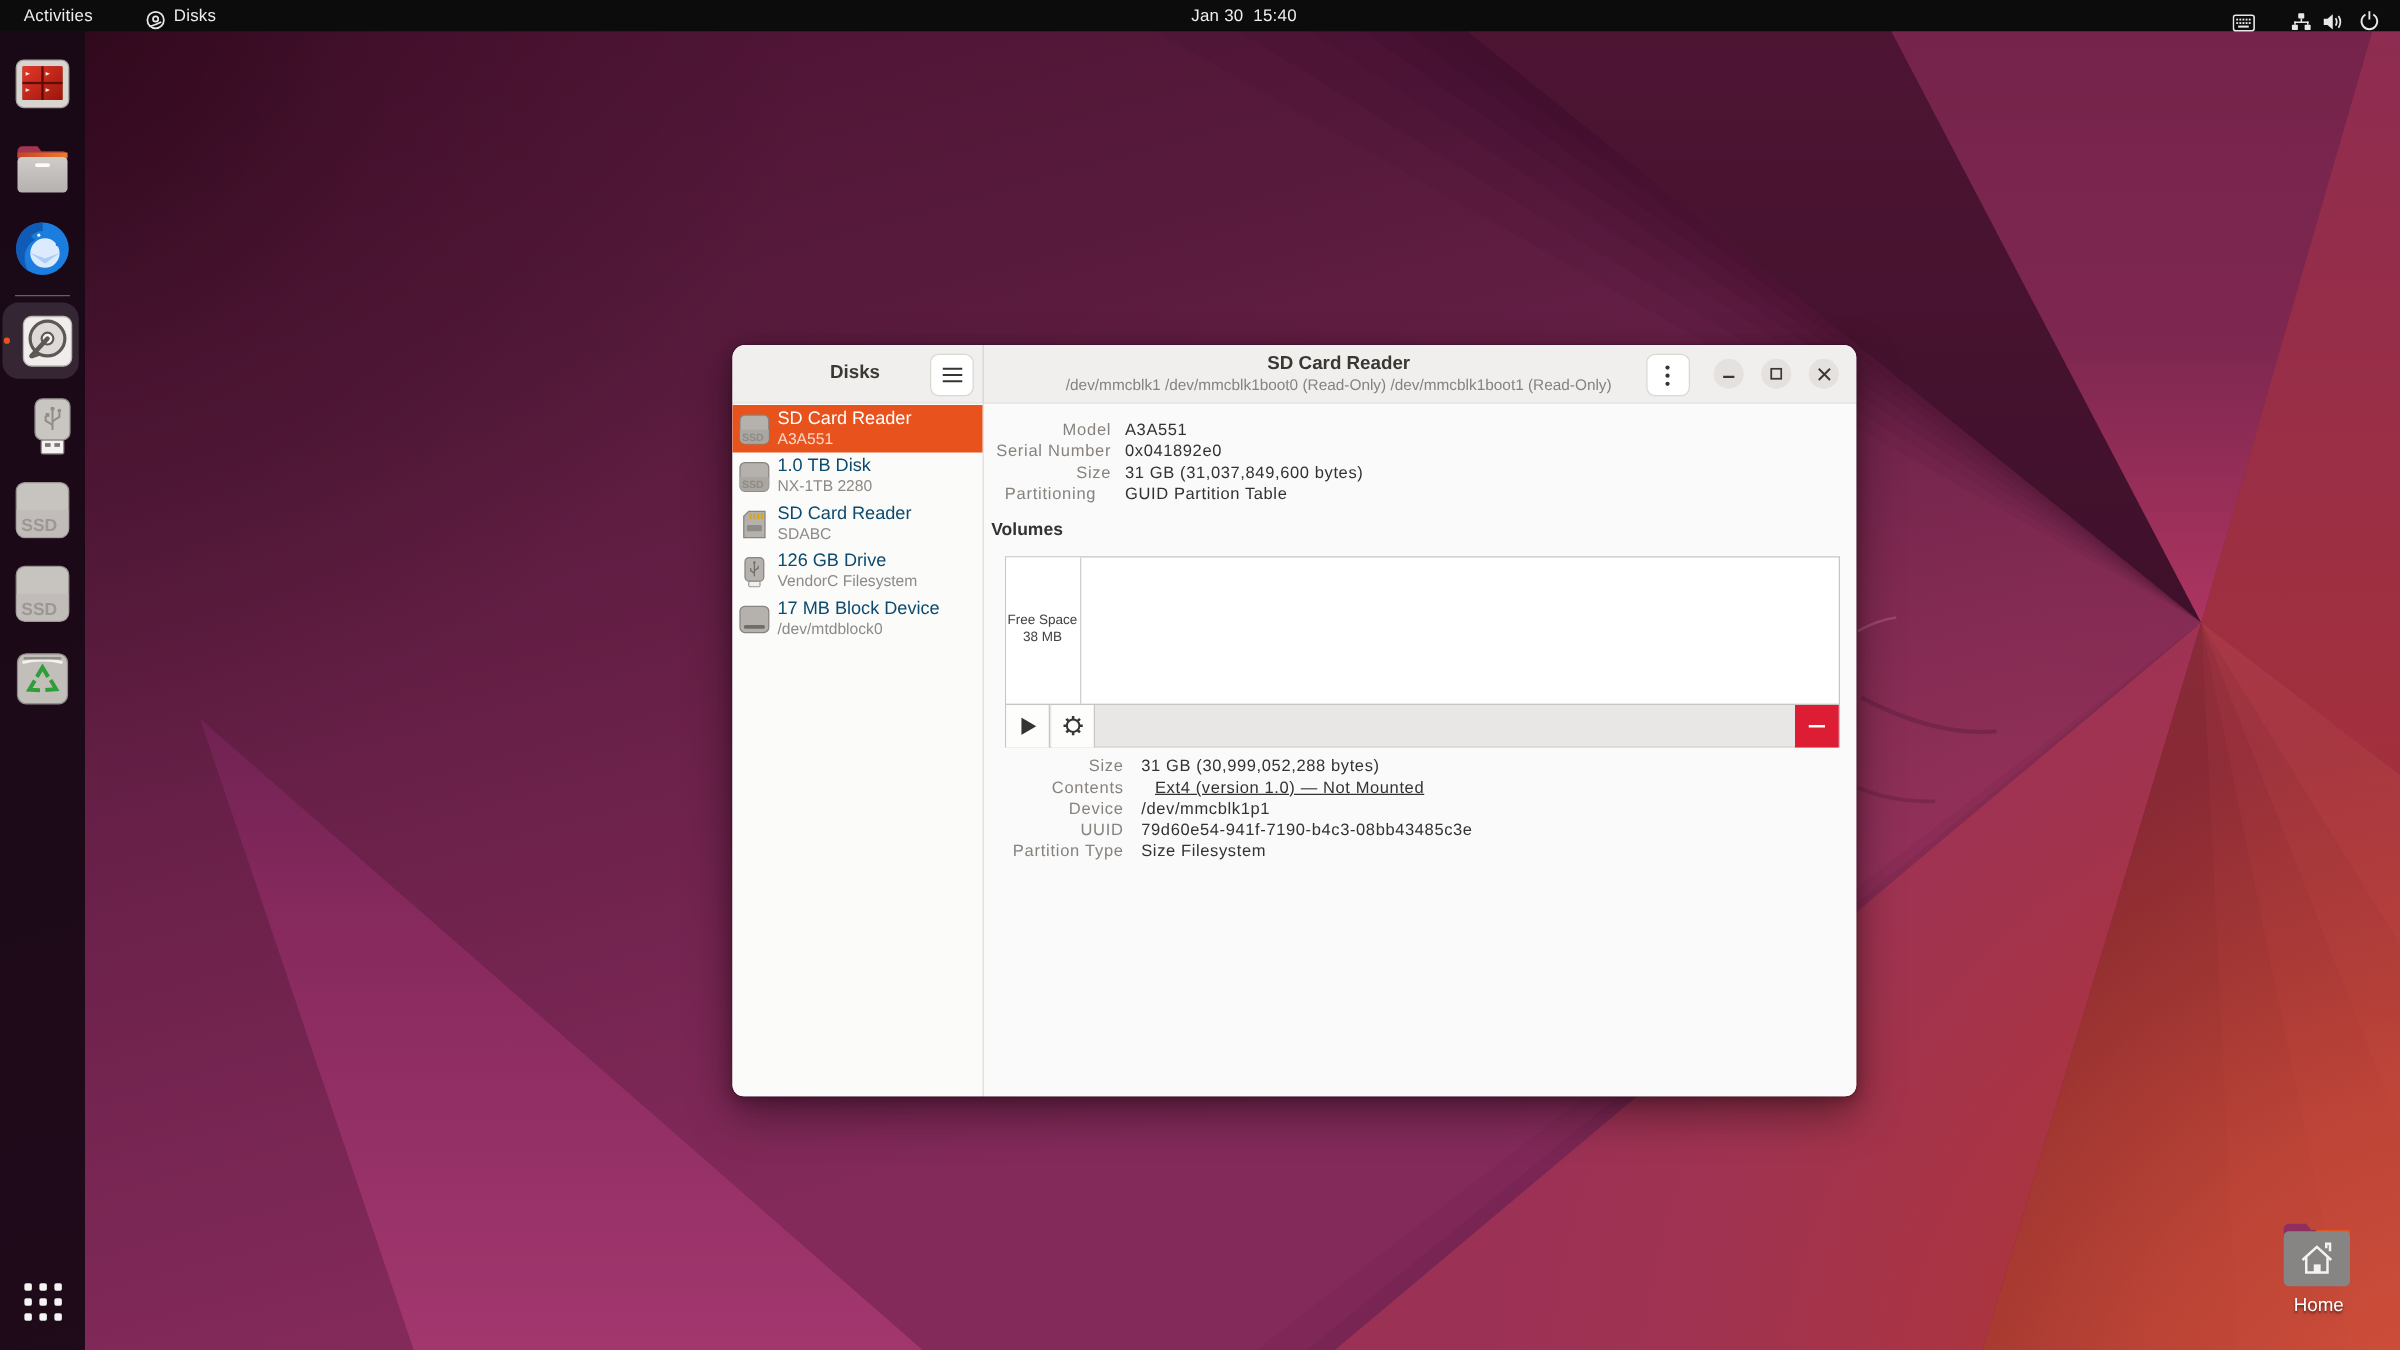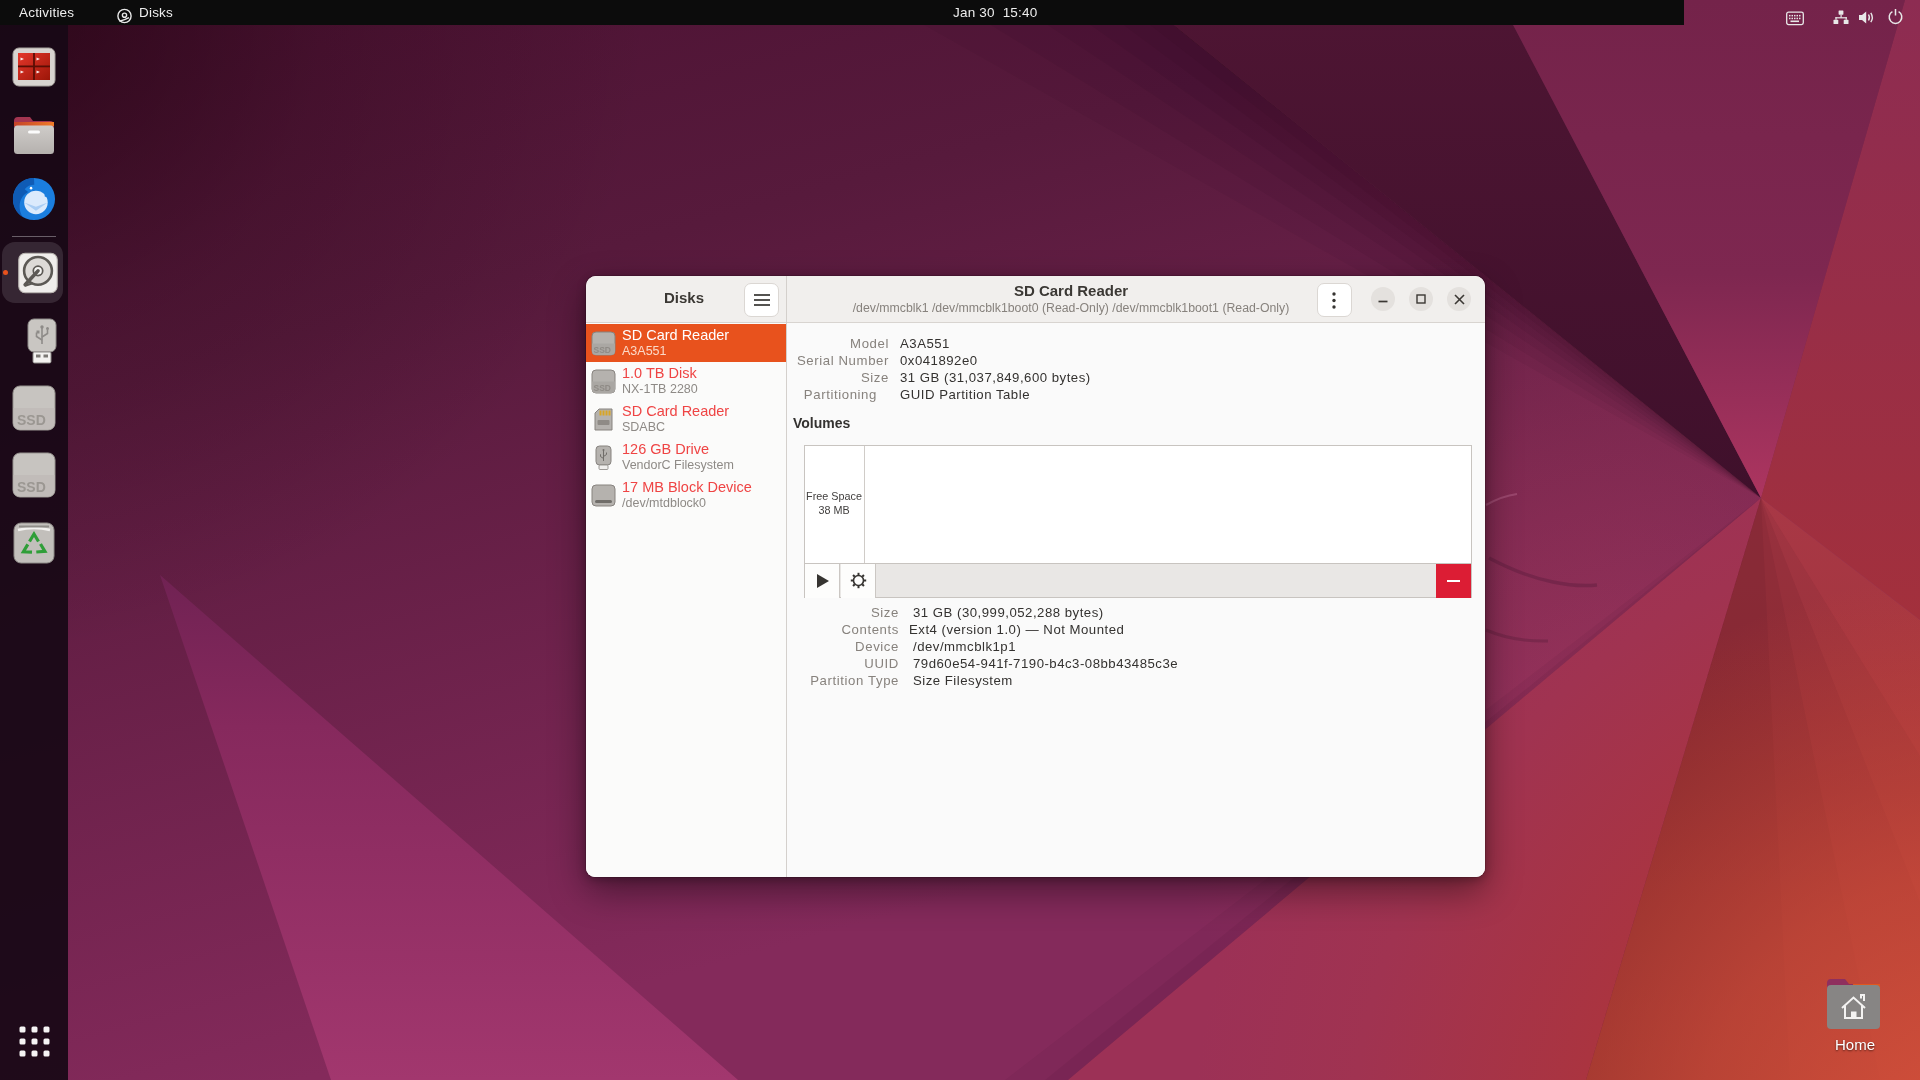--- a/index.html
+++ b/index.html
@@ -1,37 +1,37 @@
 <!DOCTYPE html>
 <html><head>
 <meta charset="utf-8">
 <style>
   html,body{margin:0;padding:0;}
   body{width:1920px;height:1080px;overflow:hidden;position:relative;
        font-family:"Liberation Sans", sans-serif;background:#000;}
   .abs{position:absolute;}
   
-  #topbar{left:0;top:0;width:1684px;height:25px;background:#0c0c0c;color:#eeeeee;
+  #topbar{left:0;top:0;width:1920px;height:25px;background:#0c0c0c;color:#eeeeee;
           font-size:13.5px;letter-spacing:0.2px;z-index:30;}
   #topbar .item{position:absolute;top:0;height:25px;line-height:25px;}
   
   #dock{left:0;top:25px;width:68px;height:1055px;background:rgba(24,9,22,0.93);z-index:20;}
   .dockicon{position:absolute;left:11px;width:46px;height:46px;}
   
   #win{left:586px;top:276px;width:899px;height:601px;z-index:40;border-radius:10px 10px 9px 9px;
        background:#fafafa;box-shadow:0 0 0 1px rgba(0,0,0,0.13), 0 14px 36px rgba(0,0,0,0.42), 0 3px 10px rgba(0,0,0,0.25);}
   #headerL{position:absolute;left:0;top:0;width:200px;height:47px;background:#f1efed;
            border-radius:10px 0 0 0;border-bottom:1px solid #d8d4d0;box-sizing:border-box;}
   #headerR{position:absolute;left:201px;top:0;width:698px;height:47px;background:#f1efed;
            border-radius:0 10px 0 0;border-bottom:1px solid #d8d4d0;box-sizing:border-box;}
   #vdiv{position:absolute;left:200px;top:0;width:1px;height:601px;background:#d4d0cc;}
   #sidebar{position:absolute;left:0;top:47px;width:200px;height:554px;background:#fbfbfa;
            border-radius:0 0 0 9px;}
   .srow{position:absolute;left:0;width:200px;height:38px;}
-  .srow .t1{position:absolute;left:36px;top:3px;font-size:14.5px;color:#ef4444;white-space:nowrap;}
+  .srow .t1{position:absolute;left:36px;top:3px;font-size:14.5px;color:#0c4a6e;white-space:nowrap;}
   .srow .t2{position:absolute;left:36px;top:20px;font-size:12.5px;color:#8e8a86;white-space:nowrap;}
   .srow.sel{background:#e8521d;}
   .srow.sel .t1{color:#ffffff;}
   .srow.sel .t2{color:#fbd9c8;}
   .sicon{position:absolute;left:5px;top:7px;width:25px;height:25px;}
   #content{position:absolute;left:201px;top:47px;width:698px;height:554px;background:#fafafa;
            border-radius:0 0 9px 0;font-size:13.2px;}
   .lbl{position:absolute;color:#87827d;text-align:right;white-space:nowrap;letter-spacing:0.6px;}
   .val{position:absolute;color:#343230;white-space:nowrap;letter-spacing:0.5px;}
   
@@ -460,21 +460,21 @@
         </div>
         <div style="position:absolute;right:0;top:0;width:35px;height:34px;background:#dc1d34;">
           <div style="position:absolute;left:11px;top:16px;width:13px;height:2.4px;background:#fff;"></div>
         </div>
       </div>
     </div>
 
     <div class="lbl" style="right:586px;top:282px;">Size</div>          
       <div class="val" style="left:126px;top:282px;">31 GB (30,999,052,288 bytes)</div>
     <div class="lbl" style="right:586px;top:299px;">Contents</div>      
-      <div class="val" style="left:122px;top:299px;">Ext4 (version 1.0) — Not Mounted</div>
+      <div class="val" style="left:137px;top:299px;text-decoration:underline;">Ext4 (version 1.0) — Not Mounted</div>
     <div class="lbl" style="right:586px;top:316px;">Device</div>        
       <div class="val" style="left:126px;top:316px;">/dev/mmcblk1p1</div>
     <div class="lbl" style="right:586px;top:333px;">UUID</div>          
       <div class="val" style="left:126px;top:333px;">79d60e54-941f-7190-b4c3-08bb43485c3e</div>
     <div class="lbl" style="right:586px;top:350px;">Partition Type</div>
       <div class="val" style="left:126px;top:350px;">Size Filesystem</div>
   </div>
 </div>
 
 </body></html>

